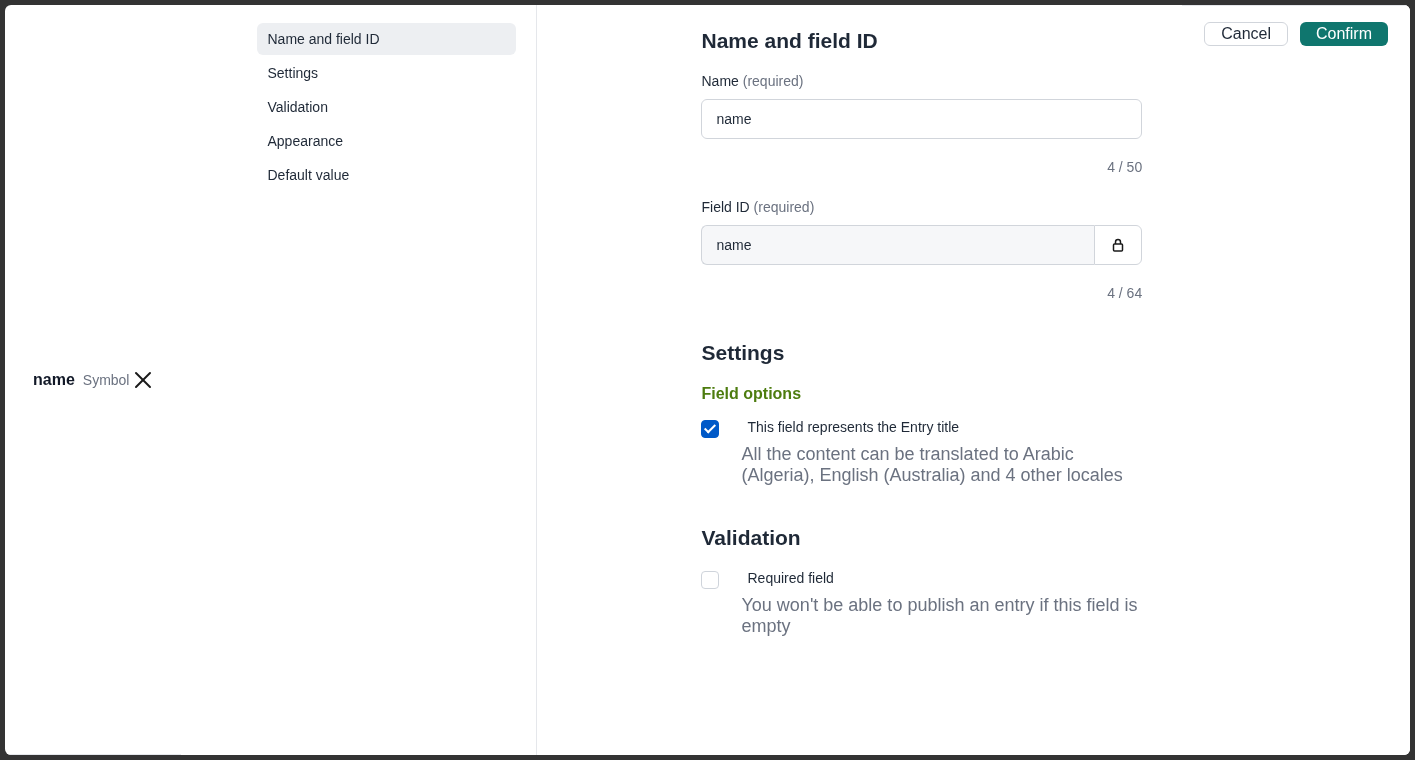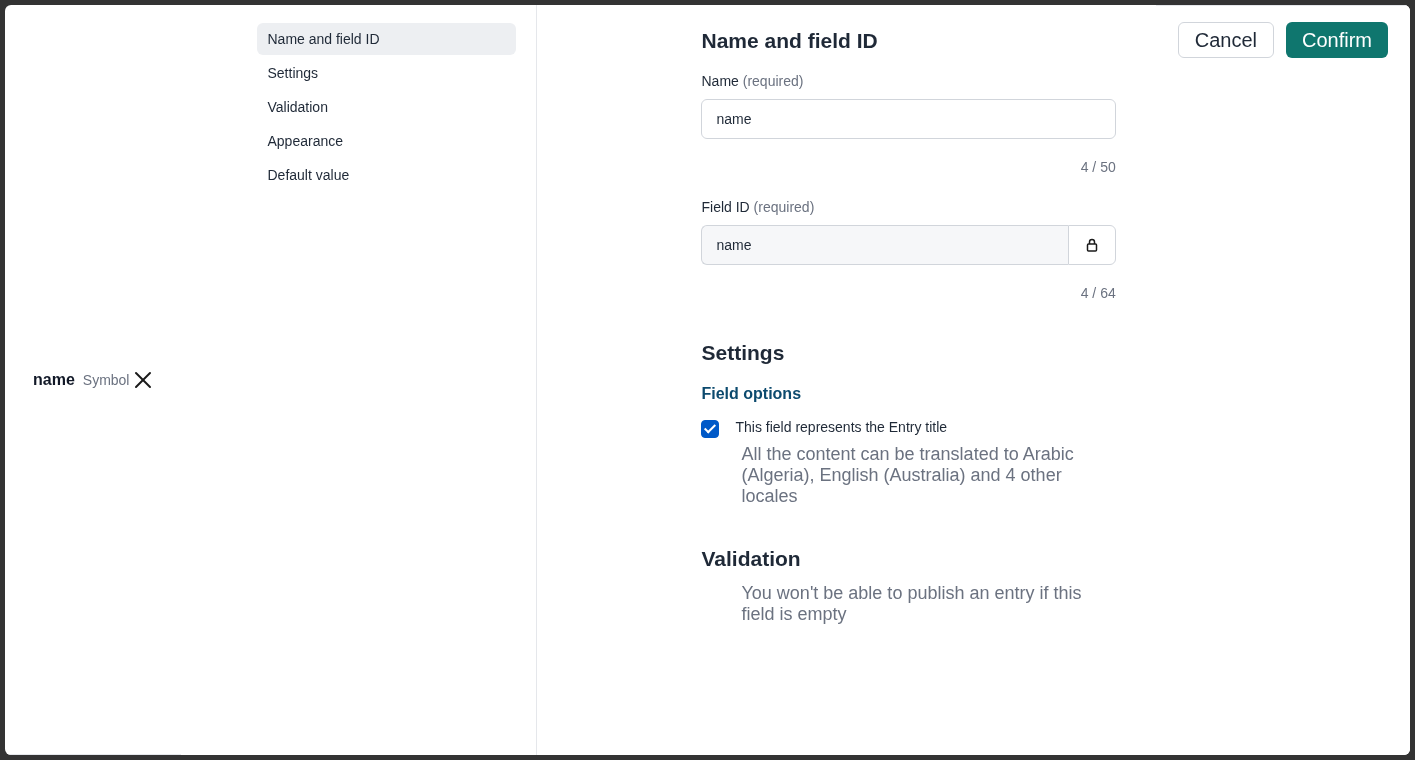--- a/index.html
+++ b/index.html
@@ -145,27 +145,27 @@
   color: #6b7280;
   margin-top: 20px;
 }
 .section-block {
   margin-top: 40px;
   max-width: 768px;
 }
 .subsection-title {
   font-size: 16px;
   font-weight: 600;
-  color: #0c4a6e;
+  color: #4d7c0f;
   margin-bottom: 16px;
 }
 .checkbox-row {
   display: flex;
   align-items: flex-start;
-  gap: 16px;
+  gap: 28px;
   margin-bottom: 14px;
 }
 .checkbox {
   width: 18px;
   height: 18px;
   border: 1px solid #cfd4db;
   border-radius: 4px;
   flex-shrink: 0;
   cursor: pointer;
   margin-top: 1px;
@@ -205,24 +205,24 @@
 }
 .modal-footer {
   display: flex;
   justify-content: flex-end;
   gap: 12px;
   padding: 16px 22px;
   border-top: 1px solid #e5e7eb;
   background: #fff;
 }
 .btn {
-  height: 36px;
+  height: 24px;
   padding: 0 16px;
   border-radius: 6px;
-  font-size: 20px;
+  font-size: 16px;
   font-weight: 500;
   cursor: pointer;
   border: none;
 }
 .btn-secondary {
   background: #fff;
   border: 1px solid #d1d5db;
   color: #1f2937;
 }
 .btn-primary {
@@ -296,20 +296,24 @@
           <div class="checkbox checked"></div>
           <span class="checkbox-label">This field represents the Entry title</span>
         </div>
 
         <div class="checkbox-desc">All the content can be translated to Arabic (Algeria), English (Australia) and 4 other locales</div>
       </div>
 
       <div class="section-block">
         <h2 class="section-title">Validation</h2>
 
+        <div class="checkbox-row">
+          <div class="checkbox"></div>
+          <span class="checkbox-label">Required field</span>
+        </div>
         <div class="checkbox-desc">You won't be able to publish an entry if this field is empty</div>
       </div>
 
     </div>
   </div>
 
   <div class="modal-footer">
     <button class="btn btn-secondary">Cancel</button>
     <button class="btn btn-primary">Confirm</button>
   </div>

